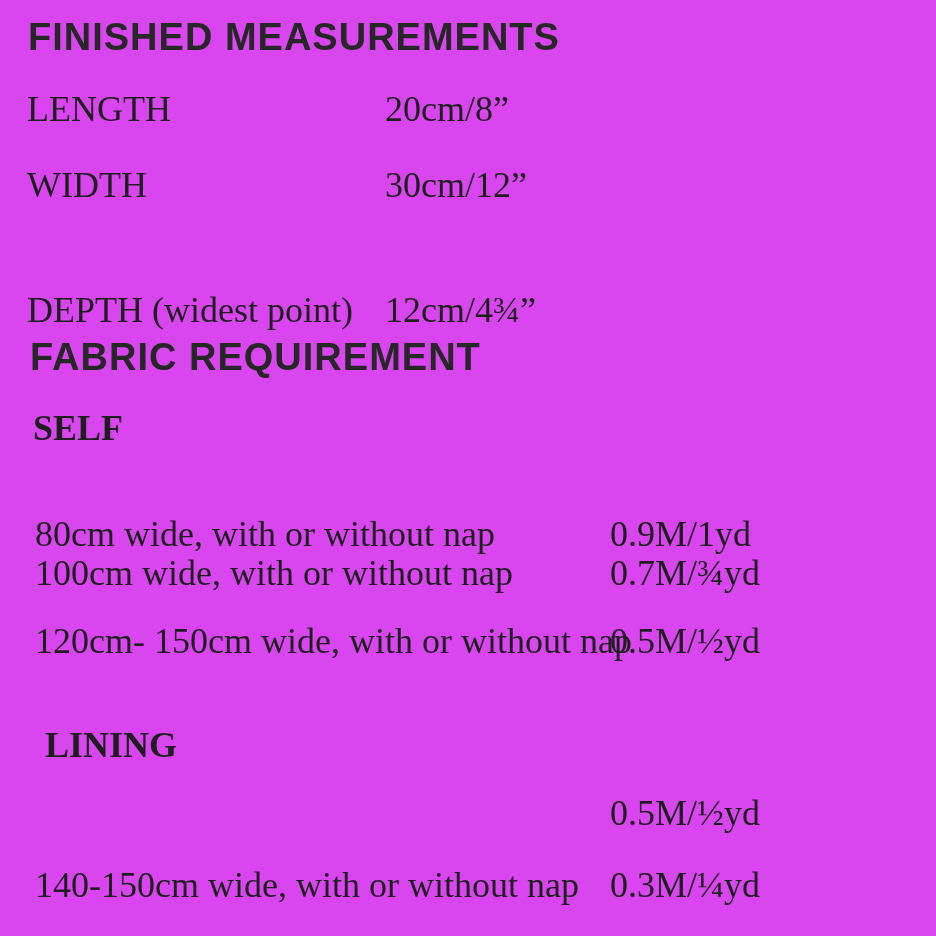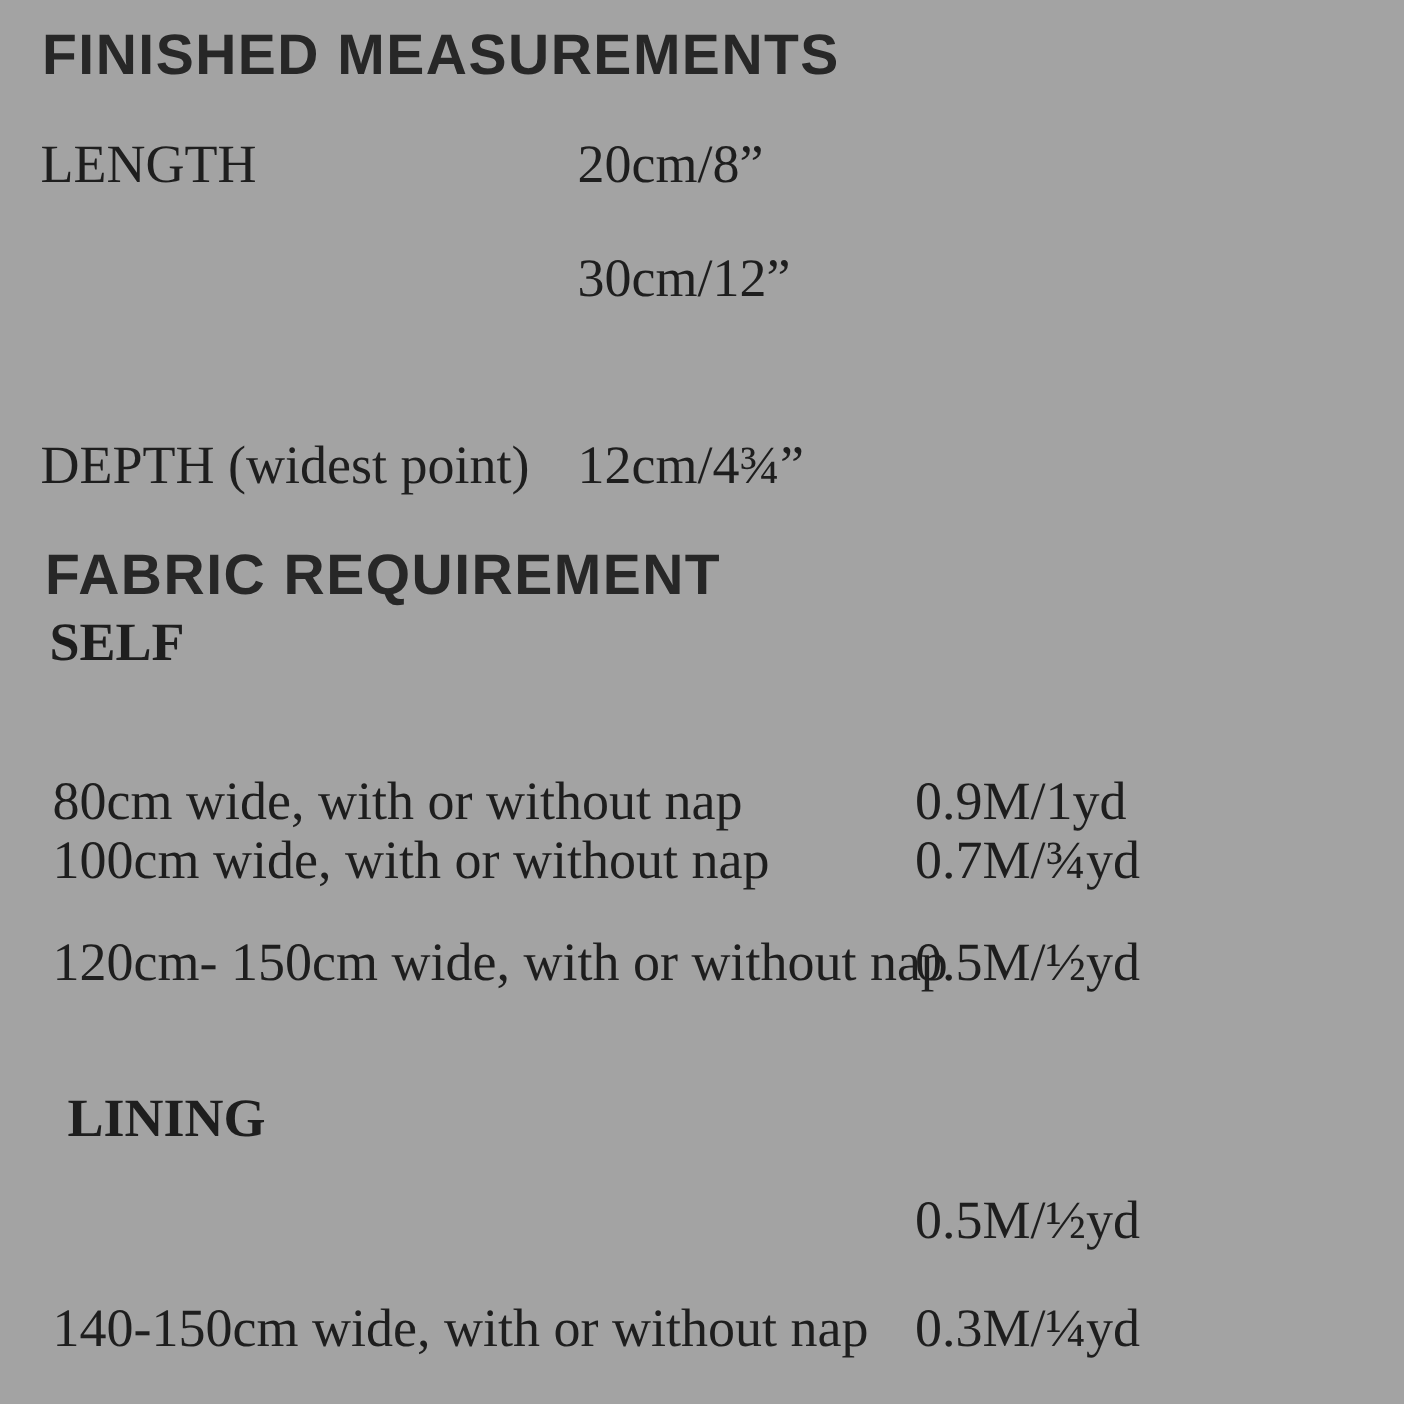--- a/index.html
+++ b/index.html
@@ -4,21 +4,21 @@
 <style>
   html, body {
     margin: 0;
     padding: 0;
     background: #ffffff;
   }
   .page {
     position: relative;
     width: 936px;
     height: 936px;
-    background: #a3a3a3;
+    background: #d946ef;
     color: #1e1e1e;
     font-family: "Liberation Serif", serif;
     overflow: hidden;
   }
   .h-sans {
     position: absolute;
     font-family: "Liberation Sans", sans-serif;
     font-weight: bold;
     font-size: 38px;
     line-height: 38px;
@@ -70,30 +70,30 @@
 <div class="page">
 
   <div class="h-sans" style="top:18px; left:28px;">FINISHED MEASUREMENTS</div>
 
   <div class="m-row" style="top:91px;">
     <span class="m-label">LENGTH</span><span class="m-note"></span>
     <span class="m-value">20cm/8”</span>
   </div>
 
   <div class="m-row" style="top:167px;">
-    <span class="m-note"></span>
+    <span class="m-label">WIDTH</span><span class="m-note"></span>
     <span class="m-value">30cm/12”</span>
   </div>
 
   <div class="m-row" style="top:246px;margin-top:46px;">
     <span class="m-label">DEPTH</span><span class="m-note">(widest point)</span>
     <span class="m-value">12cm/4¾”</span>
   </div>
 
-  <div class="h-sans" style="top:365px; left:30px;text-align:center;">FABRIC REQUIREMENT</div>
+  <div class="h-sans" style="top:338px; left:30px;text-align:center;">FABRIC REQUIREMENT</div>
 
   <div class="subhead" style="top:410px;">SELF</div>
 
   <div class="f-row" style="top:488px;margin-top:28px;">
     <span>80cm wide, with or without nap</span>
     <span class="f-amount">0.9M/1yd</span>
   </div>
 
   <div class="f-row" style="top:555px;">
     <span>100cm wide, with or without nap</span>

